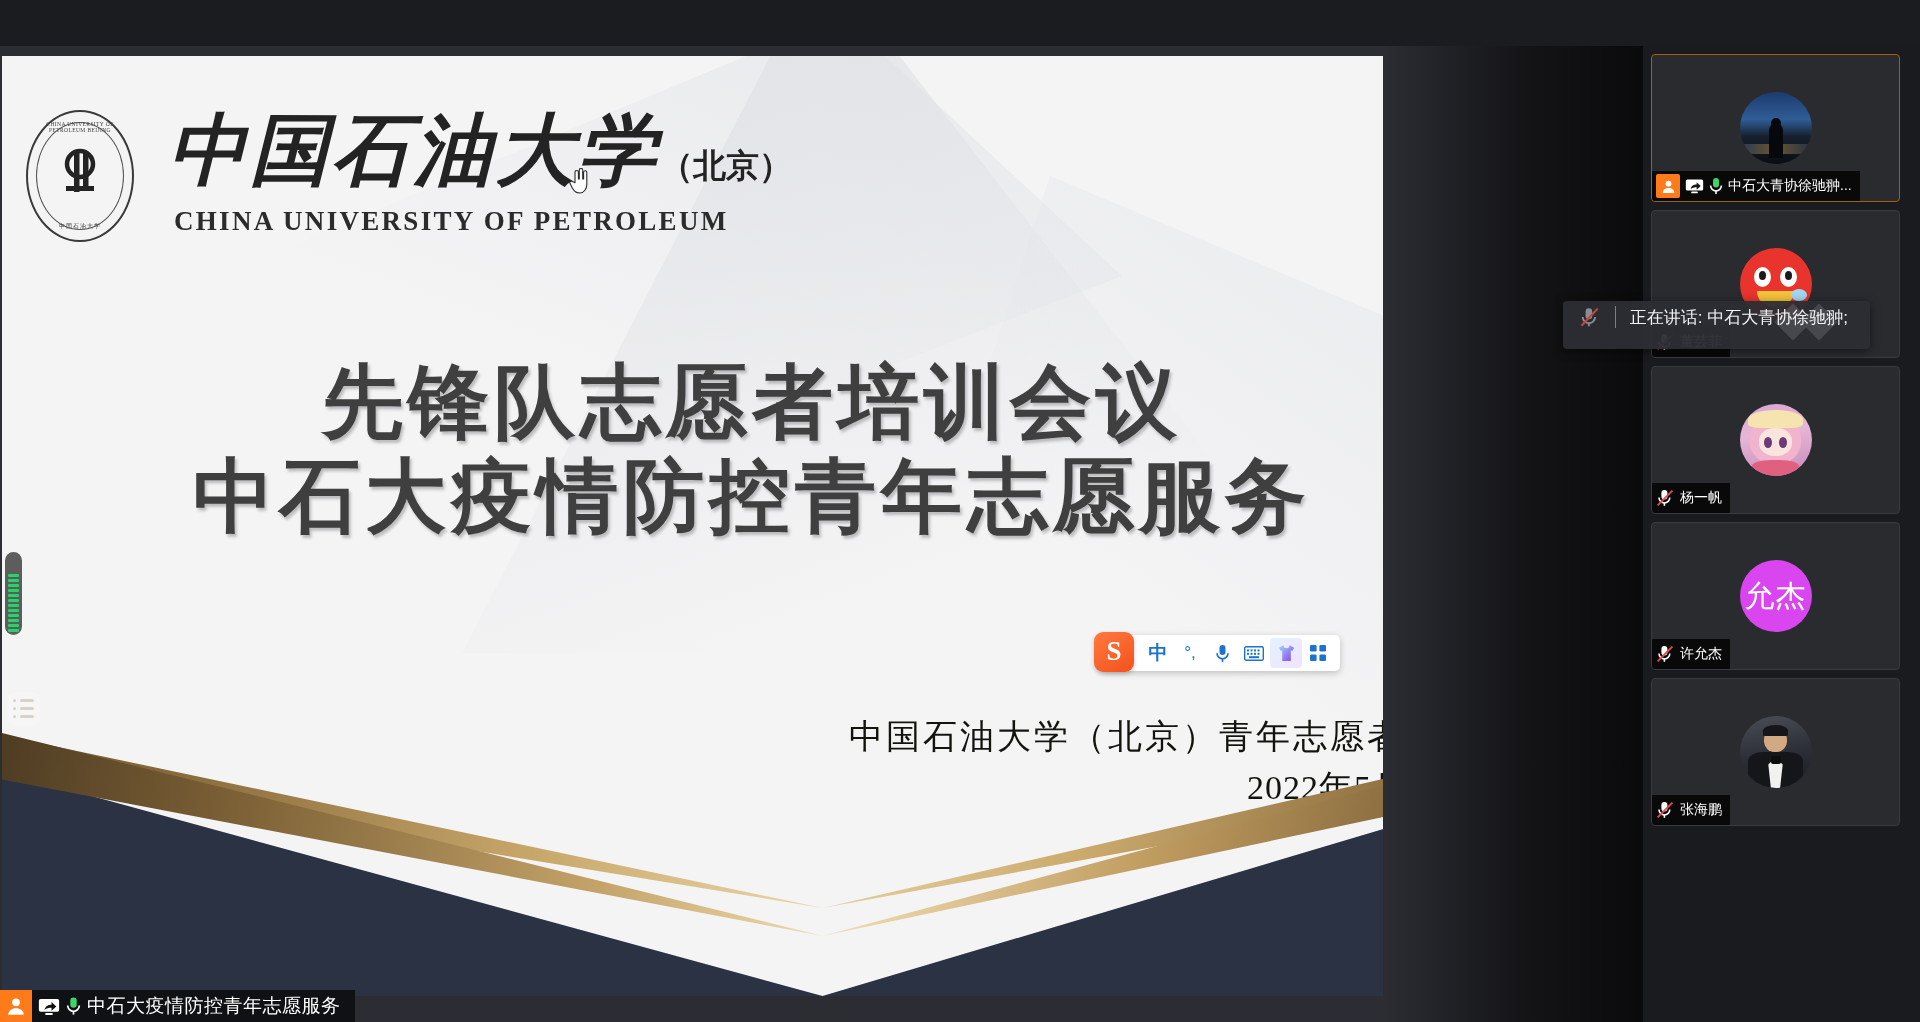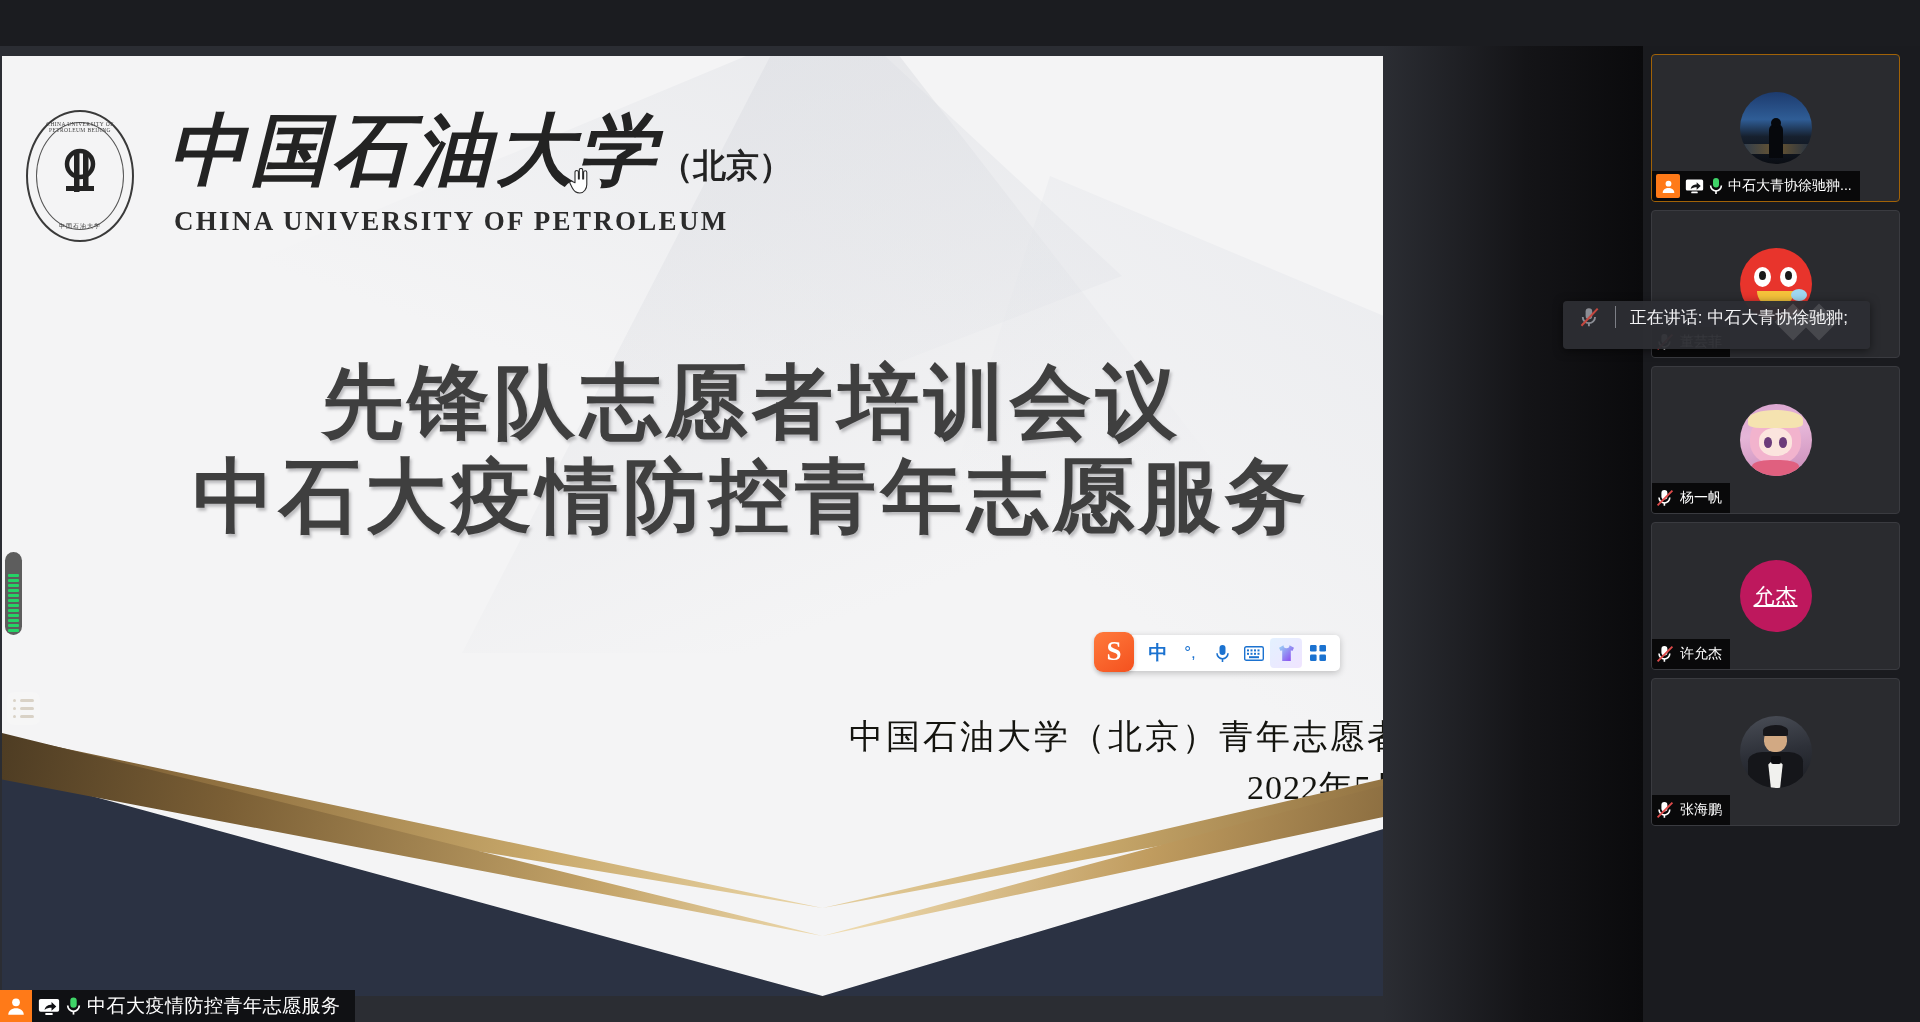--- a/index.html
+++ b/index.html
@@ -212,21 +212,21 @@
   .av-dog .leg{ position:absolute; right:6%; bottom:2%; width:18%; height:26%; background:#2b2b2b; border-radius:30%; }
 
   .av-anime { width:100%; height:100%; background:linear-gradient(170deg,#d9a4cf 0%,#e6b6d8 40%,#c98ab7 100%); position:relative; }
   .av-anime .hair{ position:absolute; left:14%; top:14%; width:72%; height:70%; background:#f2b3cd; border-radius:50% 50% 44% 44%; }
   .av-anime .hat{ position:absolute; left:12%; top:8%; width:76%; height:26%; background:#f5e3b0; border-radius:50% 50% 22% 22%; }
   .av-anime .face{ position:absolute; left:27%; top:34%; width:46%; height:38%; background:#fbe4de; border-radius:46%; }
   .av-anime .eye{ position:absolute; top:46%; width:8px; height:11px; background:#6b3b7a; border-radius:50%; }
   .av-anime .eye.l{ left:34%; } .av-anime .eye.r{ right:34%; }
   .av-anime .dress{ position:absolute; left:18%; bottom:0; width:64%; height:22%; background:#e0607f; border-radius:40% 40% 0 0; }
 
-  .av-blue { width:100%; height:100%; background:#be185d; display:flex; align-items:center; justify-content:center; color:#fff; font-size:21px; letter-spacing:1px;text-decoration:underline; }
+  .av-blue { width:100%; height:100%; background:#d946ef; display:flex; align-items:center; justify-content:center; color:#fff; font-size:30px; letter-spacing:1px; }
 
   .av-suit { width:100%; height:100%; background:linear-gradient(170deg,#4a4e57 0%,#2d3038 50%,#1a1c21 100%); position:relative; }
   .av-suit .face{ position:absolute; left:34%; top:16%; width:32%; height:34%; background:#d2a983; border-radius:48% 48% 44% 44%; }
   .av-suit .hair{ position:absolute; left:32%; top:12%; width:36%; height:16%; background:#16161a; border-radius:50% 50% 10% 10%; }
   .av-suit .torso{ position:absolute; left:12%; bottom:0; width:76%; height:50%; background:#15161a; border-radius:26% 26% 0 0; }
   .av-suit .shirt{ position:absolute; left:40%; bottom:0; width:20%; height:42%; background:#f1f1ee; clip-path:polygon(50% 0%,100% 22%,82% 100%,18% 100%,0% 22%); }
   .av-suit .bow{ position:absolute; left:44%; bottom:34%; width:13%; height:8px; background:#0d0d10; border-radius:2px; }
 
   
   #speaking-toast{

